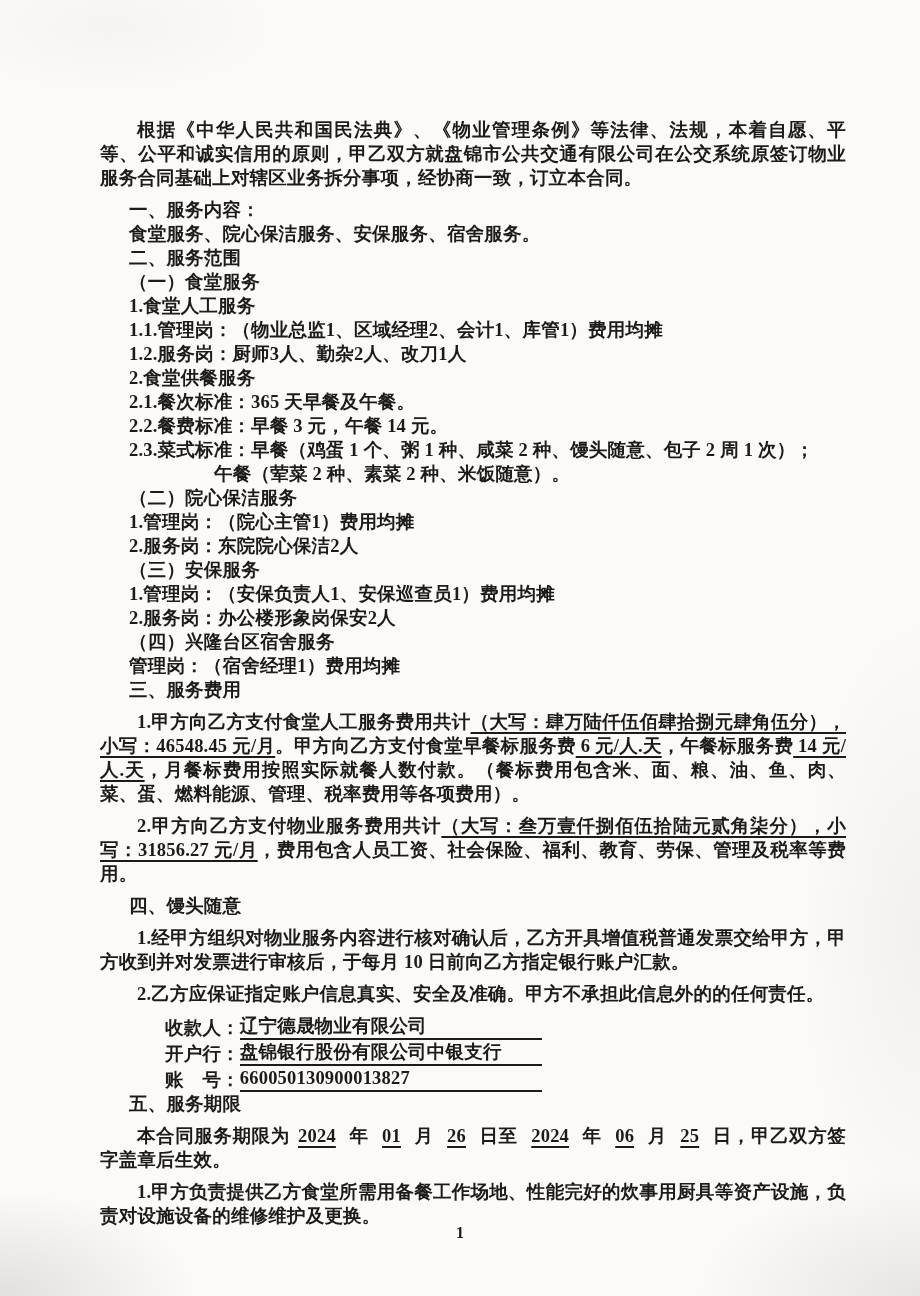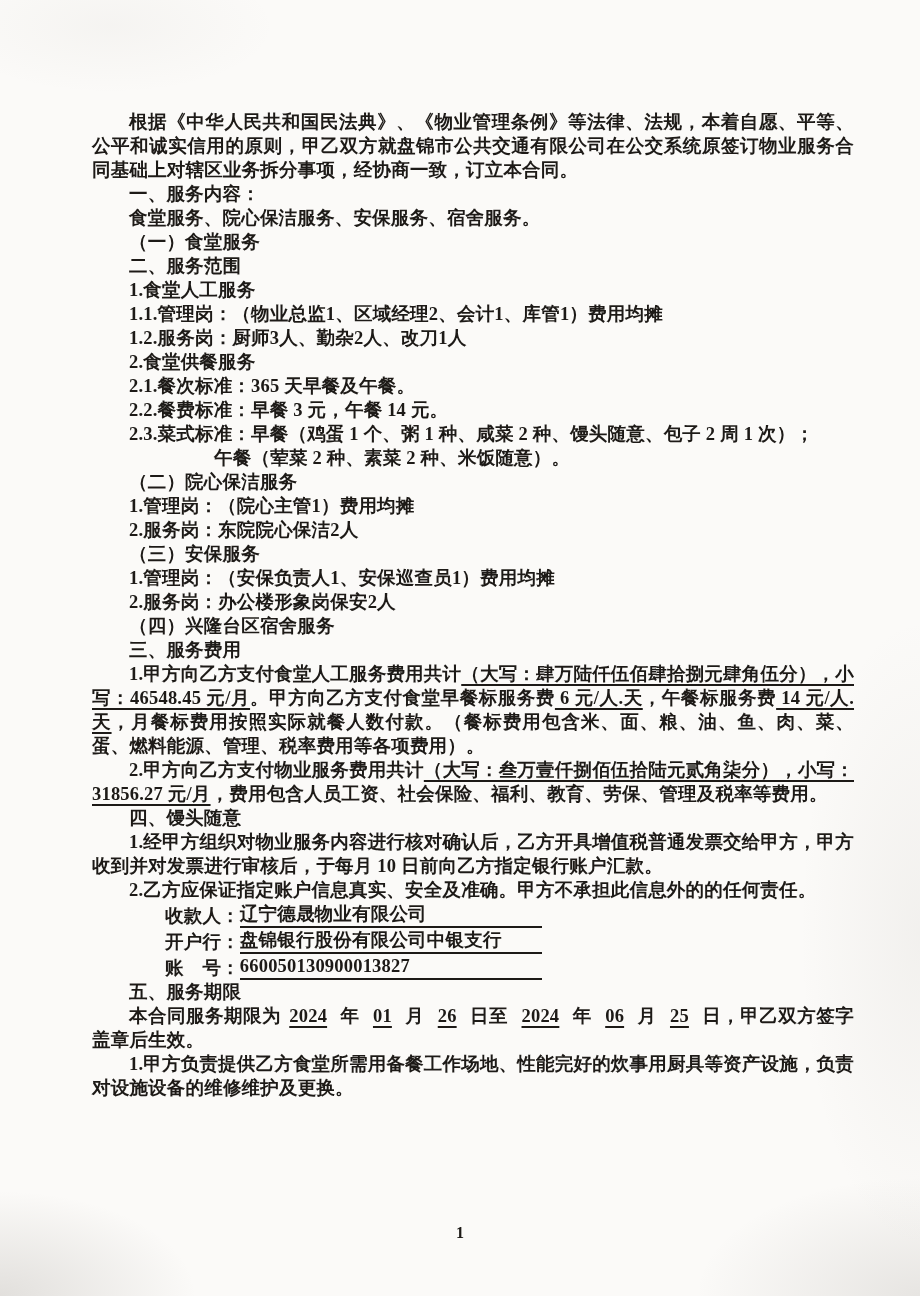--- a/index.html
+++ b/index.html
@@ -21,21 +21,21 @@
       radial-gradient(280px 150px at 0% 100%, rgba(125,118,110,.20), transparent 70%),
       radial-gradient(320px 170px at 100% 100%, rgba(125,118,110,.16), transparent 70%),
       radial-gradient(160px 420px at 100% 72%, rgba(135,128,118,.08), transparent 75%),
       radial-gradient(220px 90px at 12% 2%, rgba(135,128,118,.05), transparent 75%);
   }
   .doc{
     position:absolute;left:92px;top:110px;width:762px;
     font-size:18.5px;line-height:24px;font-weight:600;
     letter-spacing:.2px;
   }
-  .para{margin:0;text-indent:2em;text-align:justify;}
+  .para{margin:8px;text-indent:2em;text-align:justify;}
   .line{padding-left:2em;}
   .cont{padding-left:6.6em;}
   .hd{font-weight:700;}
   .u{
     text-decoration:underline;
     text-decoration-thickness:1.8px;
     text-underline-offset:4px;
   }
   .unum{padding:0 .45em;}
   .field{white-space:nowrap;}
@@ -56,37 +56,38 @@
 <body>
 
 <div class="page">
   <div class="doc">
 
     <p class="para">根据《中华人民共和国民法典》、《物业管理条例》等法律、法规，本着自愿、平等、公平和诚实信用的原则，甲乙双方就盘锦市公共交通有限公司在公交系统原签订物业服务合同基础上对辖区业务拆分事项，经协商一致，订立本合同。</p>
 
     <div class="line hd">一、服务内容：</div>
     <div class="line">食堂服务、院心保洁服务、安保服务、宿舍服务。</div>
 
+    <div class="line hd">二、服务范围</div>
     <div class="line">（一）食堂服务</div>
-    <div class="line hd">二、服务范围</div>
     <div class="line">1.食堂人工服务</div>
     <div class="line">1.1.管理岗：（物业总监1、区域经理2、会计1、库管1）费用均摊</div>
     <div class="line">1.2.服务岗：厨师3人、勤杂2人、改刀1人</div>
     <div class="line">2.食堂供餐服务</div>
     <div class="line">2.1.餐次标准：365 天早餐及午餐。</div>
     <div class="line">2.2.餐费标准：早餐 3 元，午餐 14 元。</div>
     <div class="line">2.3.菜式标准：早餐（鸡蛋 1 个、粥 1 种、咸菜 2 种、馒头随意、包子 2 周 1 次）；</div>
     <div class="line cont">午餐（荤菜 2 种、素菜 2 种、米饭随意）。</div>
     <div class="line">（二）院心保洁服务</div>
     <div class="line">1.管理岗：（院心主管1）费用均摊</div>
     <div class="line">2.服务岗：东院院心保洁2人</div>
     <div class="line">（三）安保服务</div>
     <div class="line">1.管理岗：（安保负责人1、安保巡查员1）费用均摊</div>
     <div class="line">2.服务岗：办公楼形象岗保安2人</div>
     <div class="line">（四）兴隆台区宿舍服务</div>
+    <div class="line">管理岗：（宿舍经理1）费用均摊</div>
 
     <div class="line hd">三、服务费用</div>
     <p class="para"><span>1.甲方向乙方支付食堂人工服务费用共计</span><span class="u">（大写：肆万陆仟伍佰肆拾捌元肆角伍分），小写：46548.45 元/月</span><span>。甲方向乙方支付食堂早餐标服务费</span><span class="u"> 6 元/人.天</span><span>，午餐标服务费</span><span class="u"> 14 元/人.天</span><span>，月餐标费用按照实际就餐人数付款。（餐标费用包含米、面、粮、油、鱼、肉、菜、蛋、燃料能源、管理、税率费用等各项费用）。</span></p>
     <p class="para"><span>2.甲方向乙方支付物业服务费用共计</span><span class="u">（大写：叁万壹仟捌佰伍拾陆元贰角柒分），小写：31856.27 元/月</span><span>，费用包含人员工资、社会保险、福利、教育、劳保、管理及税率等费用。</span></p>
 
     <div class="line hd">四、馒头随意</div>
     <p class="para">1.经甲方组织对物业服务内容进行核对确认后，乙方开具增值税普通发票交给甲方，甲方收到并对发票进行审核后，于每月 10 日前向乙方指定银行账户汇款。</p>
     <p class="para">2.乙方应保证指定账户信息真实、安全及准确。甲方不承担此信息外的的任何责任。</p>
 
     <div class="line field"><span class="flabel">收款人：</span><span class="fvalue">辽宁德晟物业有限公司</span></div>

